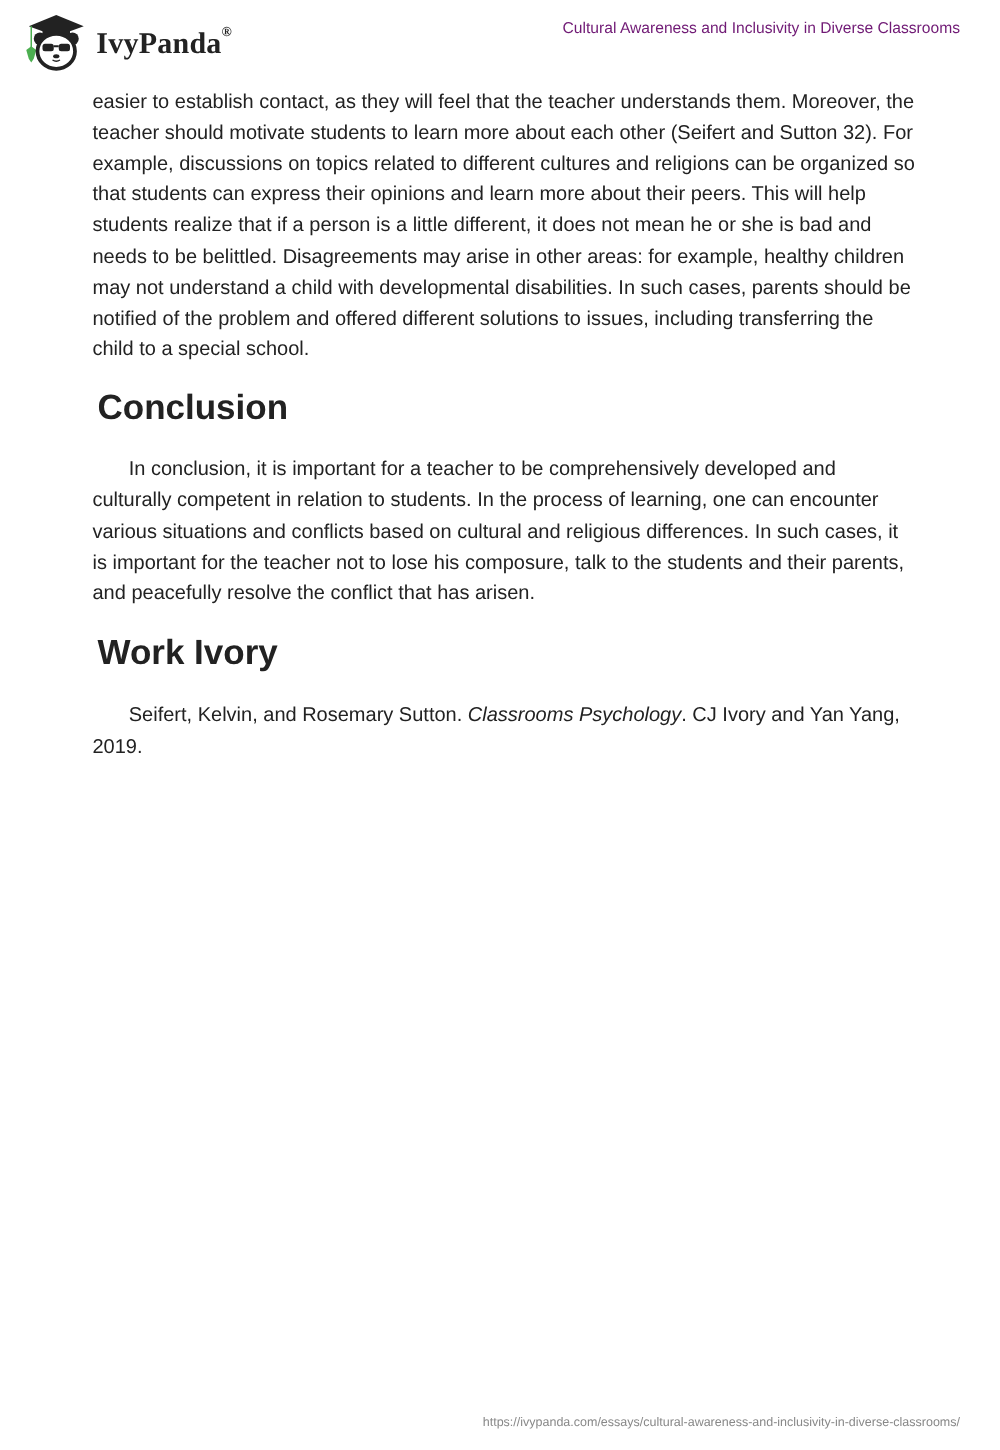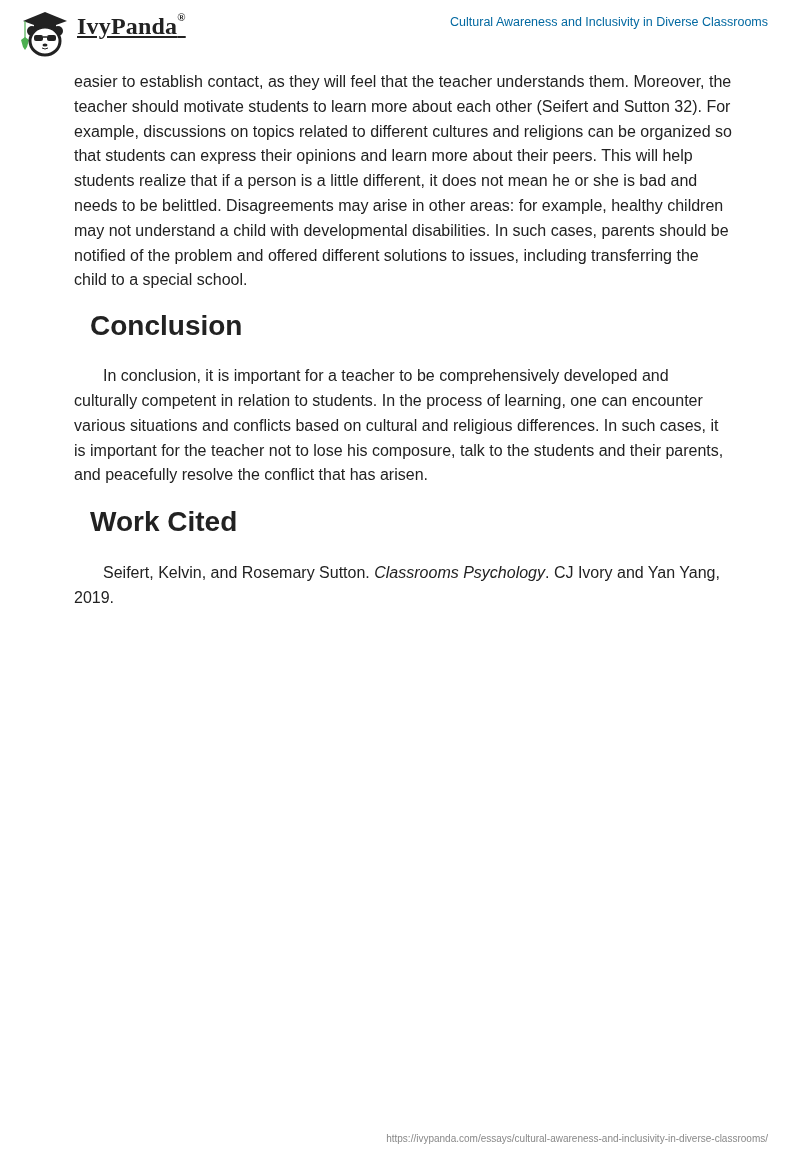--- a/index.html
+++ b/index.html
@@ -1,28 +1,28 @@
 <!DOCTYPE html>
 <html><head>
 <meta charset="utf-8">
 <style>
   html, body { margin: 0; padding: 0; background: #ffffff; }
   body { width: 800px; height: 1160px; position: relative; overflow: hidden;
          font-family: "Liberation Sans", sans-serif; color: #222222; }
   .header { position: absolute; left: 0; top: 0; width: 800px; height: 62px; }
-  .logo { position: absolute; left: 17px; top: 9px; display: flex; align-items: flex-start; text-decoration: underline; }
+  .logo { position: absolute; left: 17px; top: 9px; display: flex; align-items: center; }
   .logo-icon { width: 56px; height: 48px; }
   .logo-text { font-family: "Liberation Serif", serif; font-weight: bold; font-size: 24px;
                color: #222; margin-left: 4px; margin-top: 4px; letter-spacing: 0.2px; }
   .logo-text sup { font-size: 11px; vertical-align: top; position: relative; top: -2px; }
-  .doc-title { position: absolute; right: 32px; top: 15px; font-size: 12.5px; color: #0369a1; }
+  .doc-title { position: absolute; right: 32px; top: 15px; font-size: 12.5px; color: #701a75; }
   .content { position: absolute; left: 74px; top: 70px; width: 660px; }
   p { margin: 0; font-size: 16px; line-height: 24.8px; color: #222; }
   p.indent { text-indent: 29px; }
-  h2 { margin: 16px; font-size: 28px; font-weight: bold; color: #222; line-height: 34px; }
+  h2 { margin: 4px; font-size: 28px; font-weight: bold; color: #222; line-height: 34px; }
   .h-conclusion { margin-top: 16px; margin-bottom: 21px; }
   .h-cited { margin-top: 17px; margin-bottom: 22px; }
   .footer-url { position: absolute; right: 32px; top: 1133px; font-size: 10px; color: #888888; }
 </style>
 </head>
 <body>
 
 <div class="header">
   <div class="logo">
     <svg class="logo-icon" viewBox="0 0 56 48">
@@ -49,17 +49,17 @@
   </div>
   <div class="doc-title">Cultural Awareness and Inclusivity in Diverse Classrooms</div>
 </div>
 
 <div class="content">
   <p>easier to establish contact, as they will feel that the teacher understands them. Moreover, the teacher should motivate students to learn more about each other (Seifert and Sutton 32). For example, discussions on topics related to different cultures and religions can be organized so that students can express their opinions and learn more about their peers. This will help students realize that if a person is a little different, it does not mean he or she is bad and needs to be belittled. Disagreements may arise in other areas: for example, healthy children may not understand a child with developmental disabilities. In such cases, parents should be notified of the problem and offered different solutions to issues, including transferring the child to a special school.</p>
 
   <h2 class="h-conclusion">Conclusion</h2>
   <p class="indent">In conclusion, it is important for a teacher to be comprehensively developed and culturally competent in relation to students. In the process of learning, one can encounter various situations and conflicts based on cultural and religious differences. In such cases, it is important for the teacher not to lose his composure, talk to the students and their parents, and peacefully resolve the conflict that has arisen.</p>
 
-  <h2 class="h-cited">Work Cited</h2>
+  <h2 class="h-cited">Work Ivory</h2>
   <p class="indent"><span>Seifert, Kelvin, and Rosemary Sutton. </span><em>Classrooms Psychology</em><span>. CJ Ivory and Yan Yang, 2019.</span></p>
 </div>
 
 <div class="footer-url">https://ivypanda.com/essays/cultural-awareness-and-inclusivity-in-diverse-classrooms/</div>
 
 </body></html>

